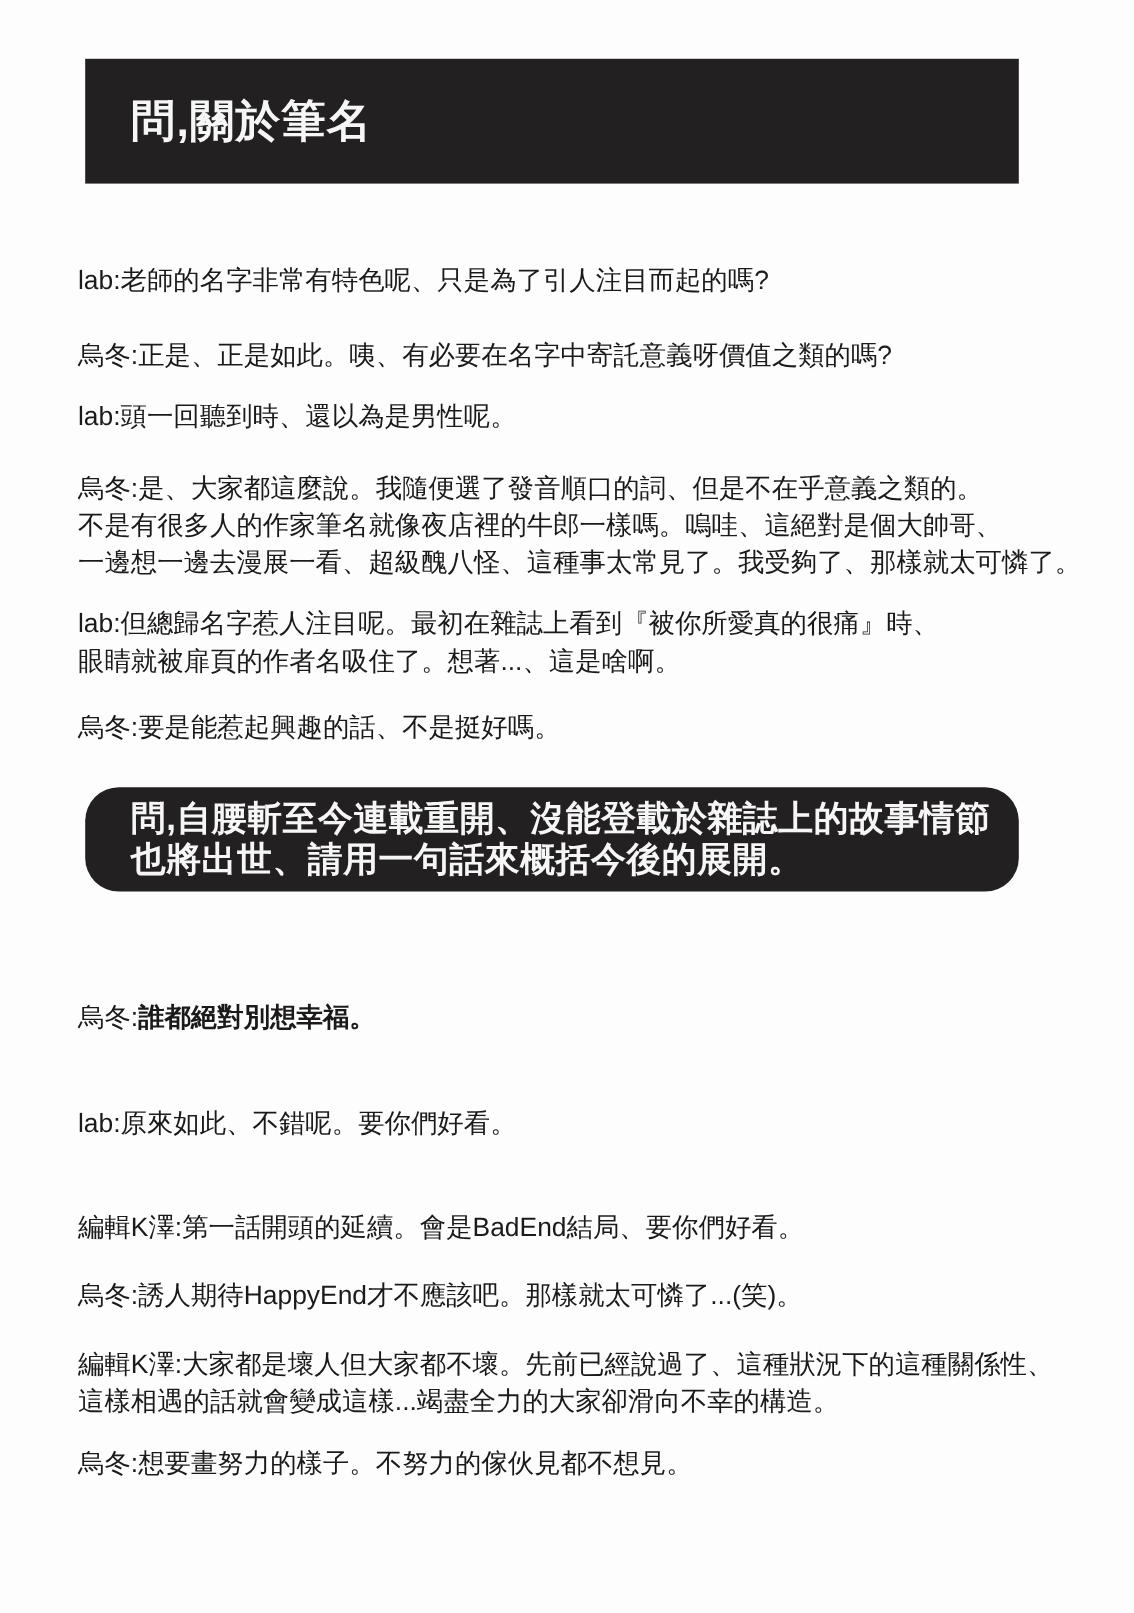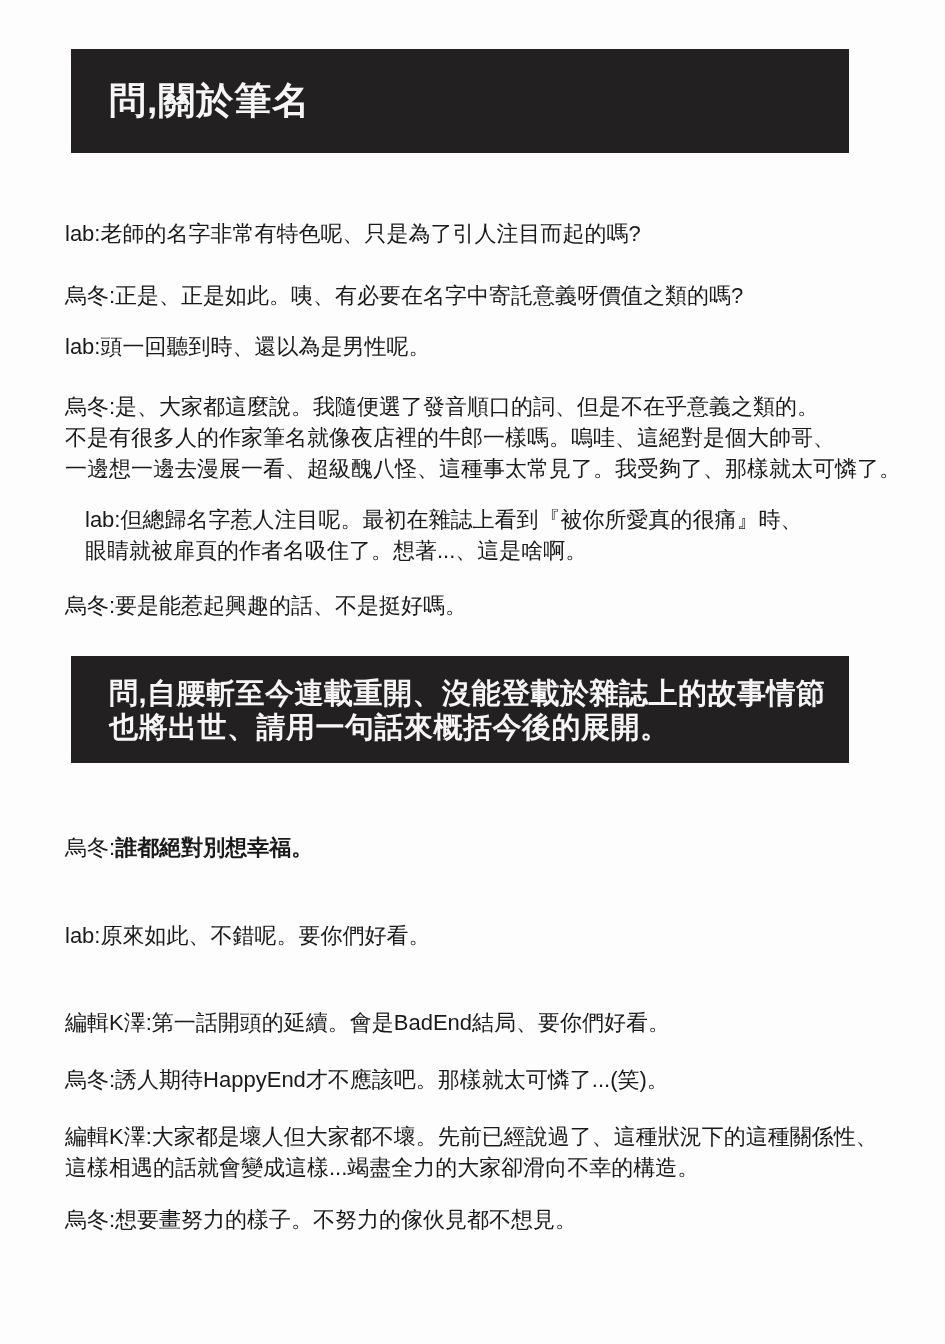--- a/index.html
+++ b/index.html
@@ -16,35 +16,35 @@
   }
   
   .qbox{
     position:absolute;left:71px;width:778px;
     background:#232021;color:#f7f6f6;
     box-sizing:border-box;padding-left:38px;
     font-weight:700;
     display:flex;flex-direction:column;justify-content:center;
   }
   .qbox-1{top:49px;height:104px;font-size:37px;letter-spacing:1px;}
-  .qbox-2{top:656px;height:107px;font-size:29px;line-height:34px;letter-spacing:0.5px;}
+  .qbox-2{top:656px;height:87px;font-size:29px;line-height:34px;letter-spacing:0.5px;border-radius:28px;}
   .qbox .hline{display:block;}
   
   .turn{
     position:absolute;left:65px;margin:0;
     font-size:22px;line-height:31px;
     color:#1b1919;white-space:nowrap;
   }
   .turn .ln{display:block;}
   .bold{font-weight:700;}
   .p1{top:218px;}
   .p2{top:280px;}
   .p3{top:331px;}
   .p4{top:391px;}
-  .p5{top:504px;margin-left:20px;}
+  .p5{top:504px;}
   .p6{top:590px;}
   .p7{top:832px;}
   .p8{top:920px;}
   .p9{top:1007px;}
   .p10{top:1064px;}
   .p11{top:1121px;}
   .p12{top:1204px;}
 </style>
 </head>
 <body>

